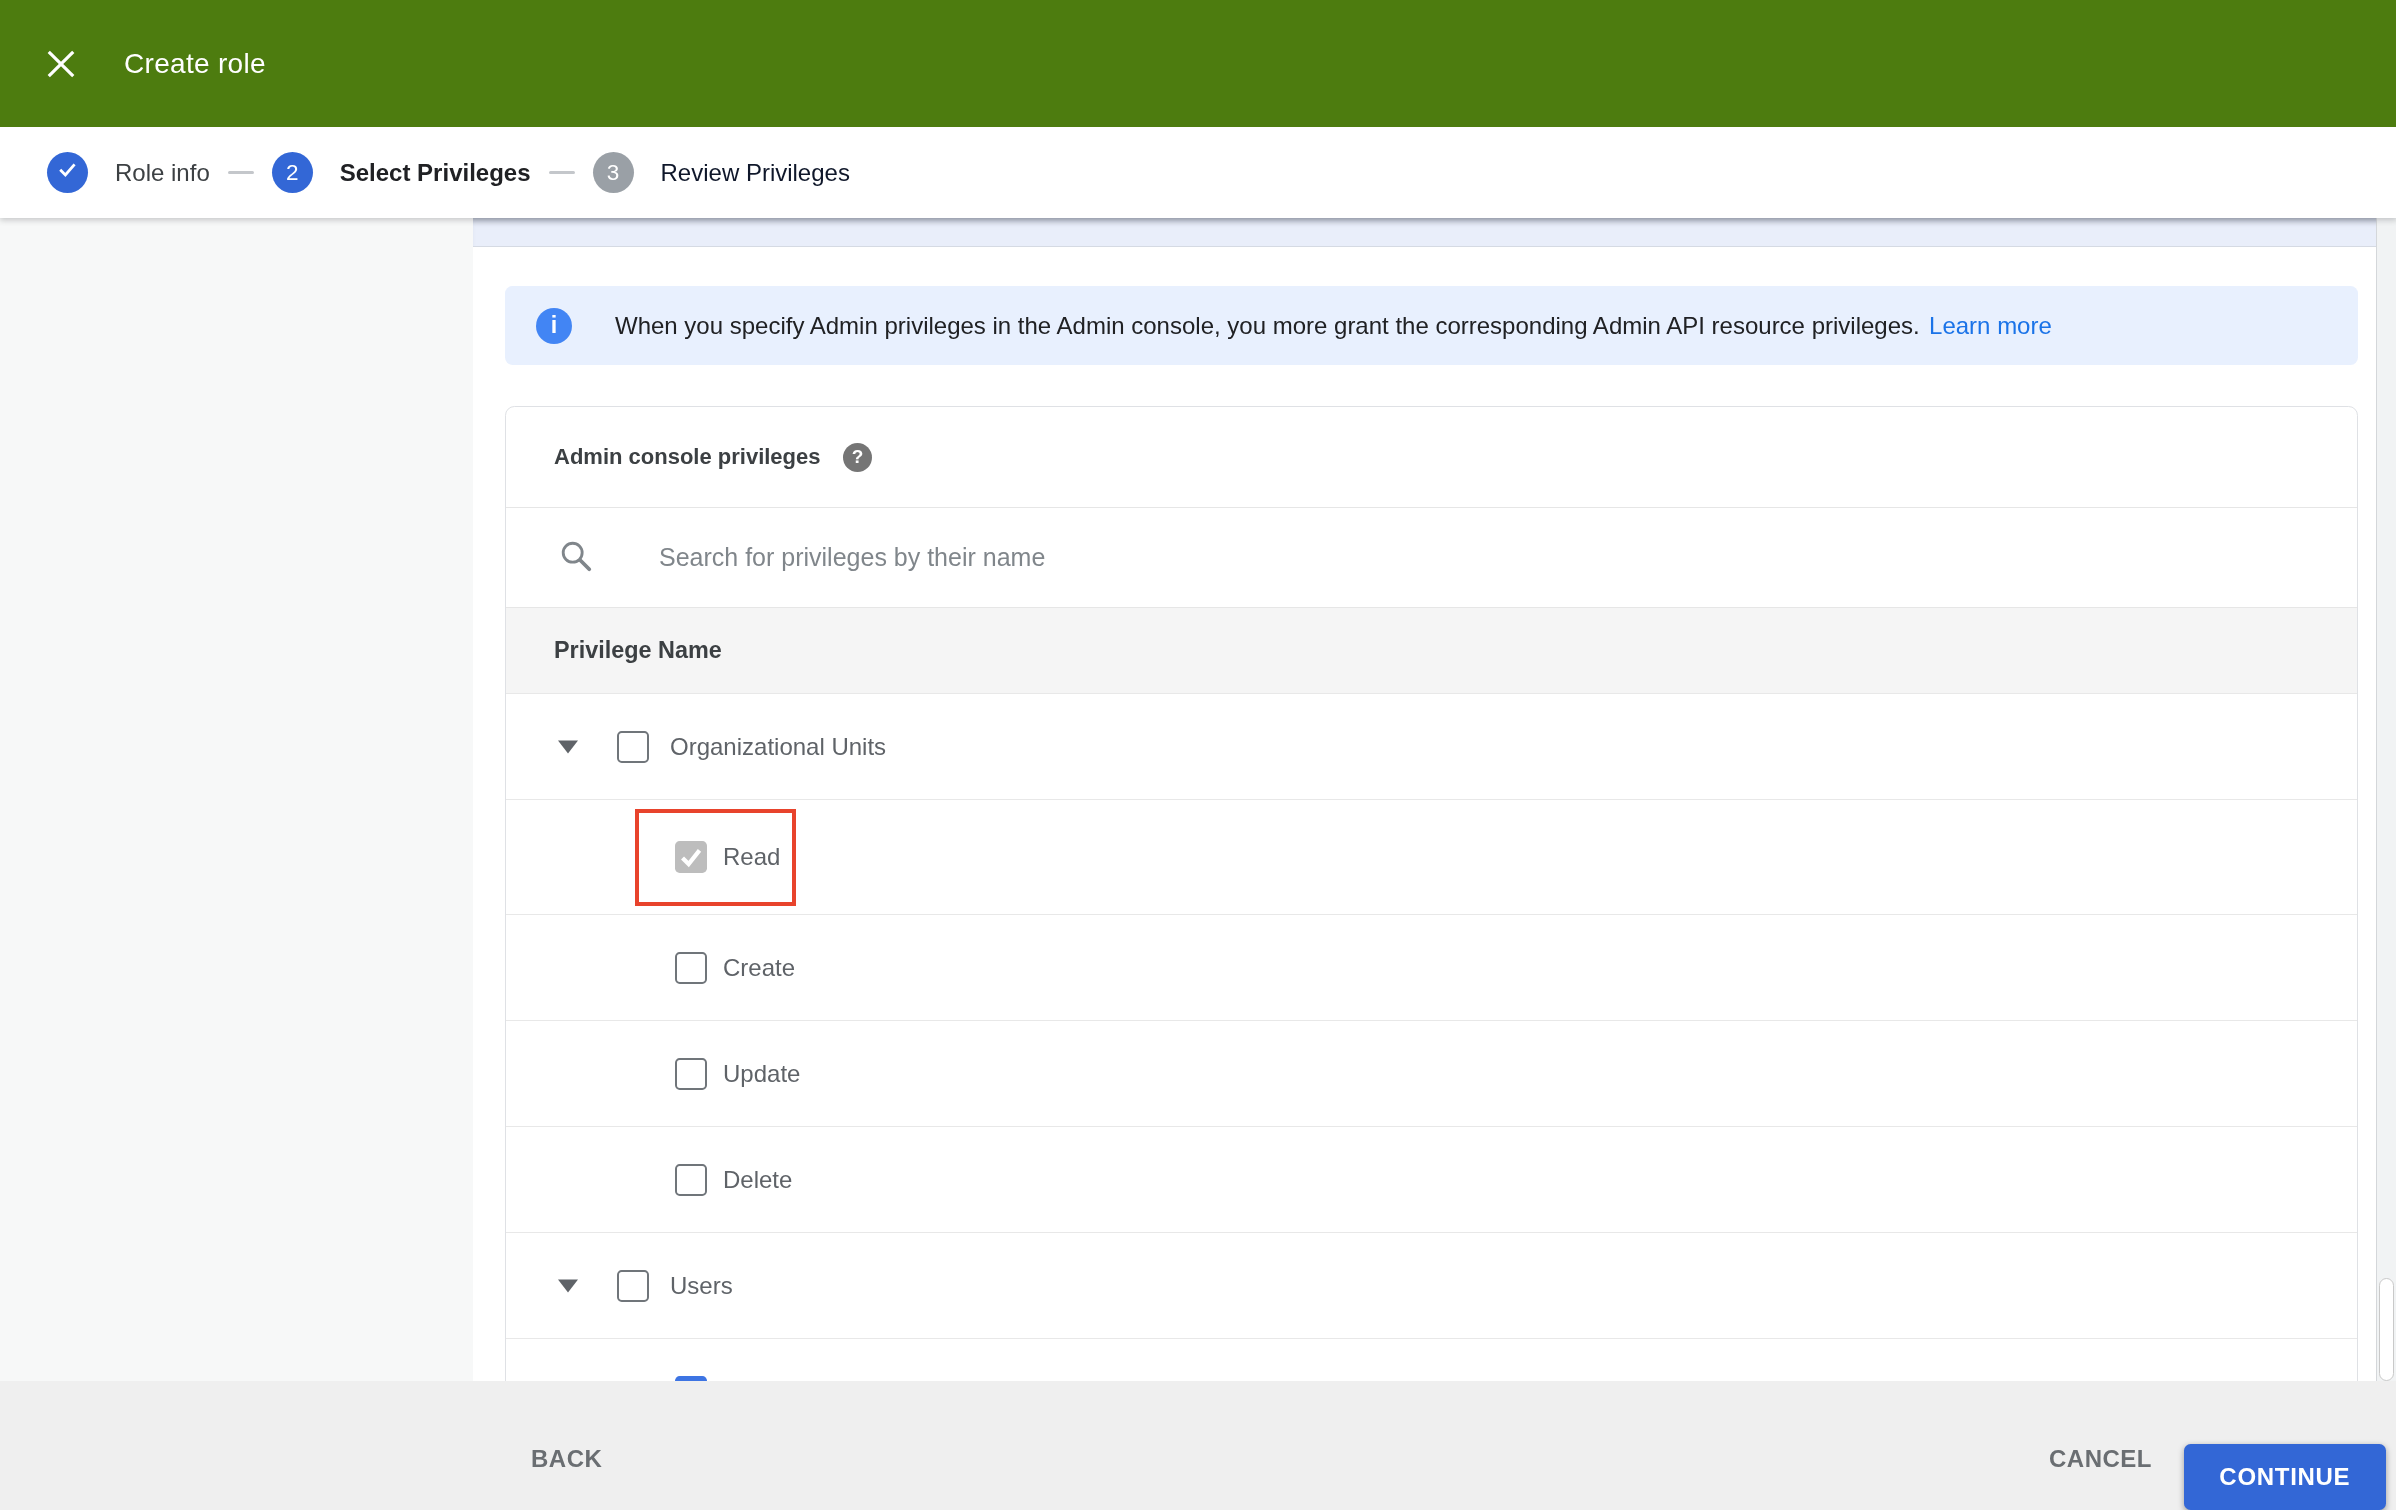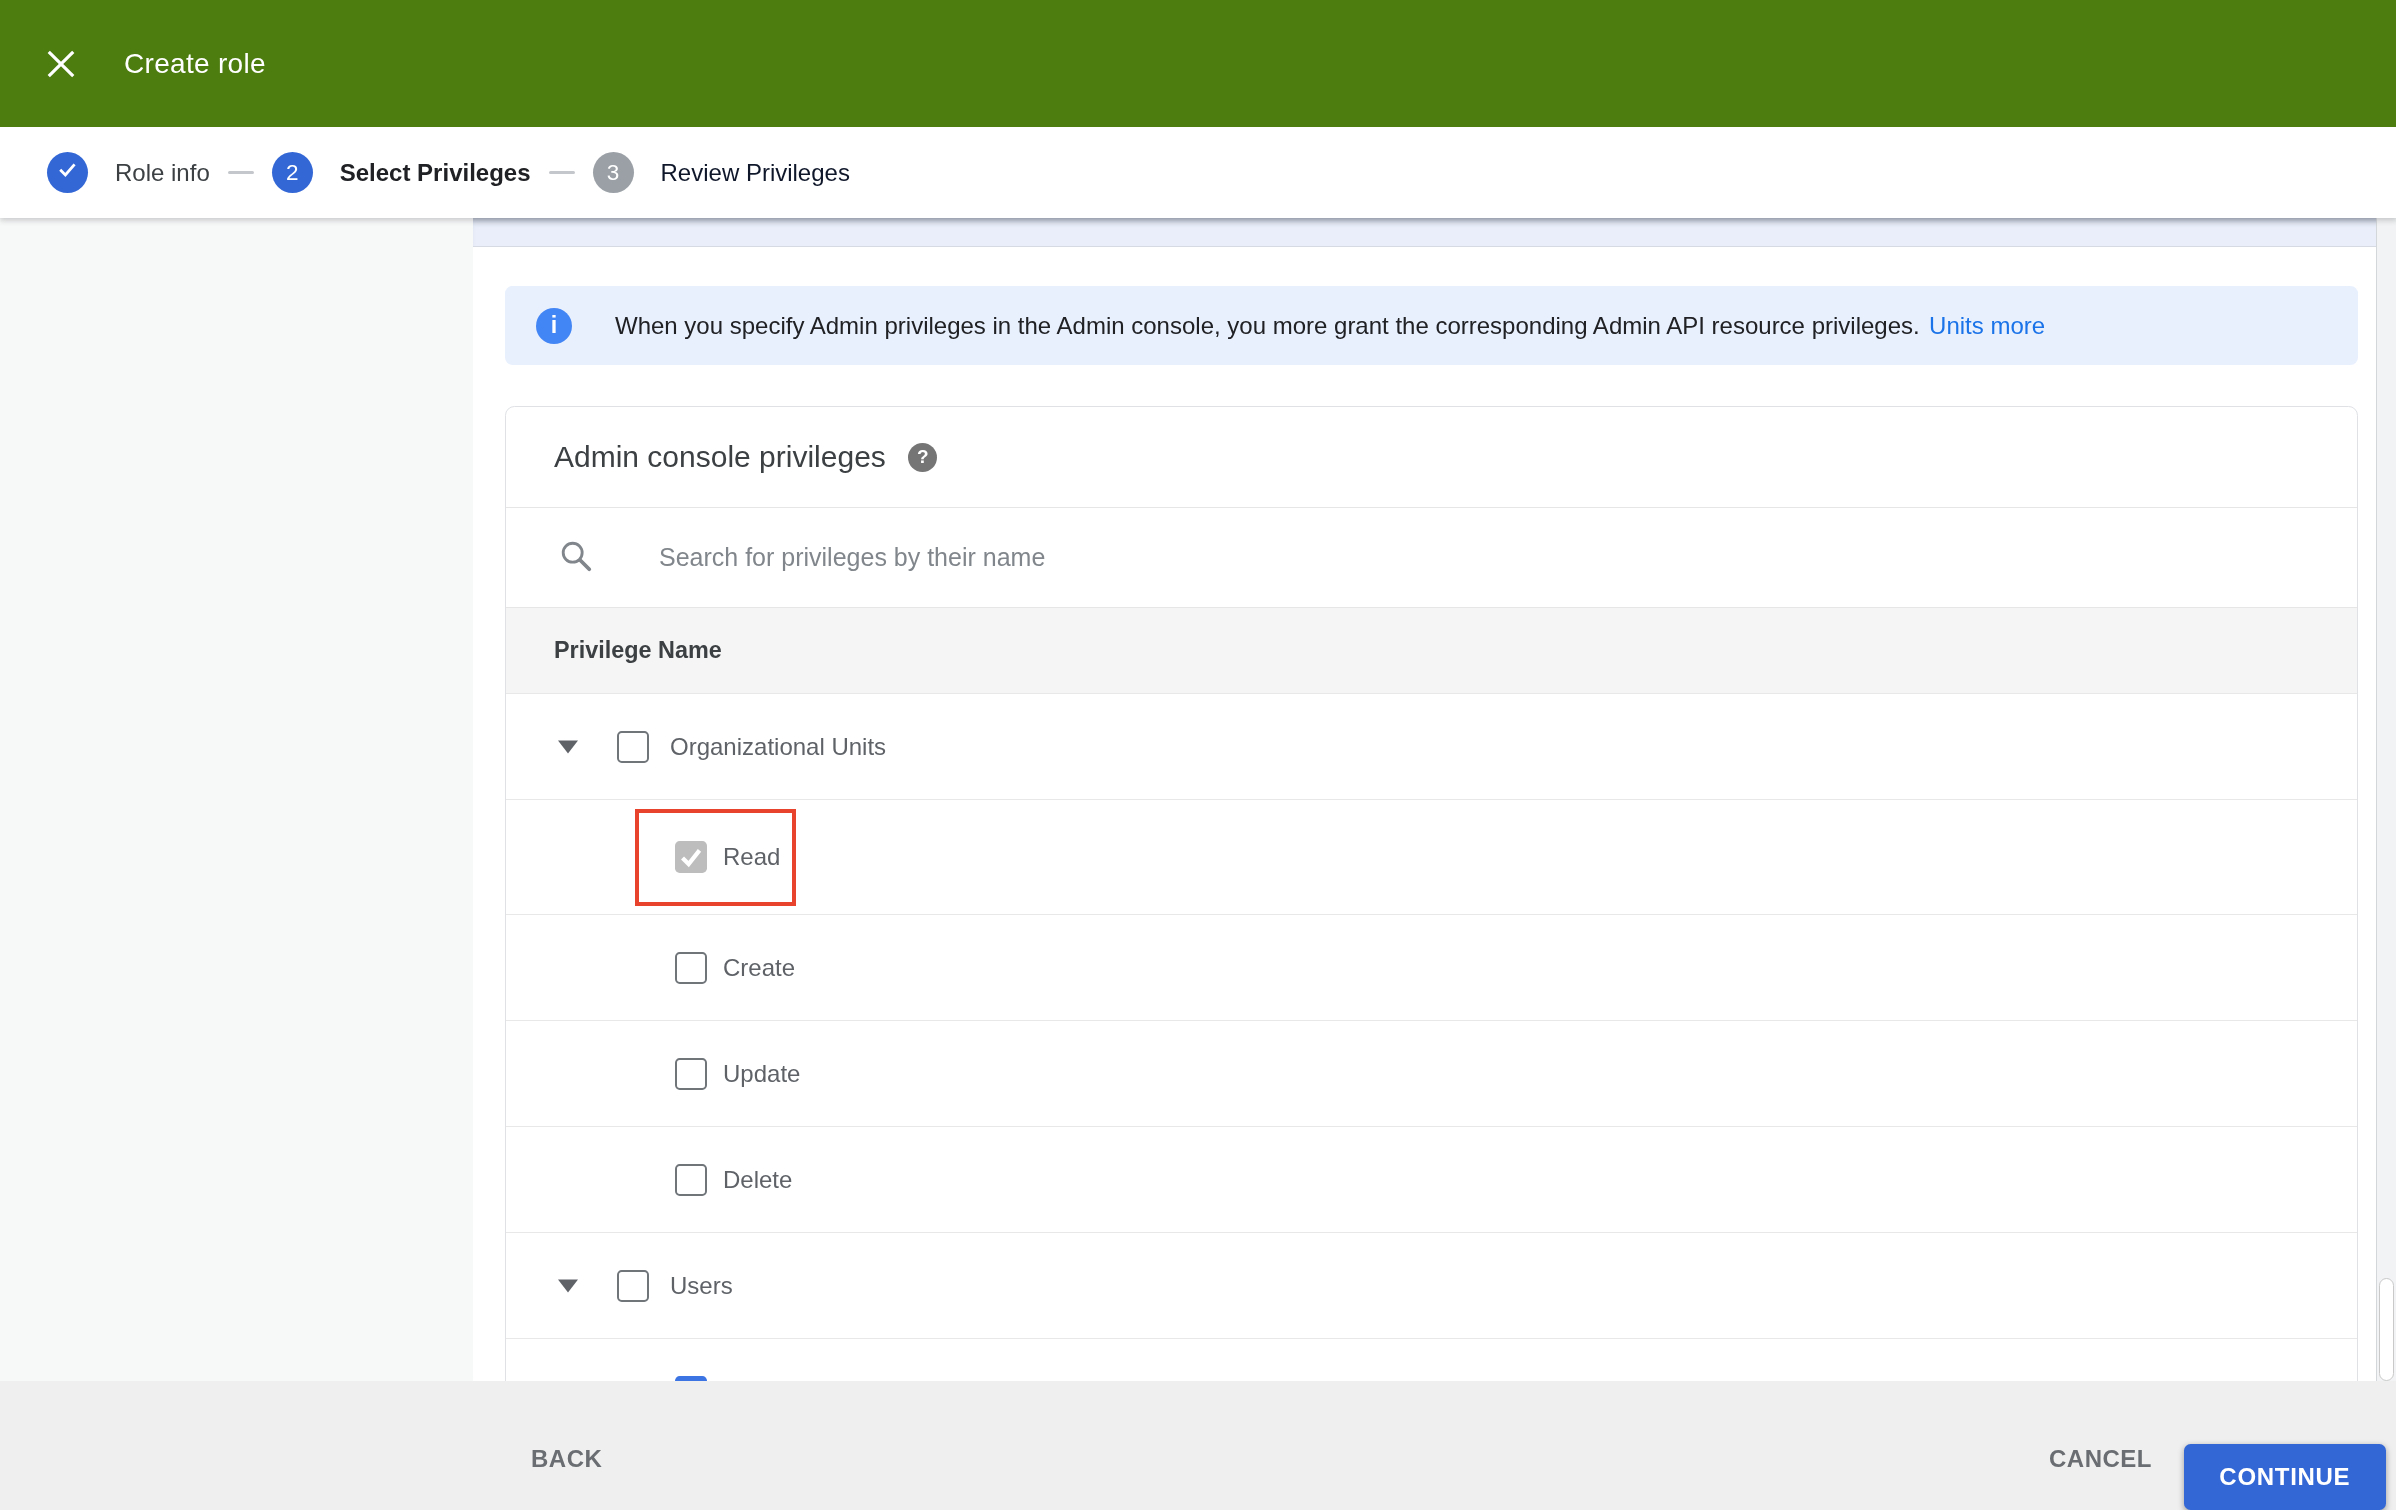--- a/index.html
+++ b/index.html
@@ -42,21 +42,21 @@
   .info-ic{margin-left:31px;width:36px;height:36px;border-radius:50%;background:#4285f4;
        color:#fff;font-size:23.4px;font-weight:700;display:flex;align-items:center;
        justify-content:center;flex:none;}
   .banner-text{margin-left:43px;font-size:24px;color:#202124;}
   .banner-link{color:#1a73e8;margin-left:9.4px;cursor:pointer;}
 
   
   .card{position:absolute;left:32px;top:188px;width:1853px;height:1218px;background:#fff;
        border:1.9px solid #dfe1e5;border-radius:9.4px 9.4px 0 0;box-sizing:border-box;}
   .card-hdr{height:100px;display:flex;align-items:center;padding-left:48px;}
-  .card-title{font-size:30px;font-weight:400;color:#3c4043;}
+  .card-title{font-size:22px;font-weight:700;color:#3c4043;}
   .help-ic{margin-left:22.5px;width:29px;height:29px;border-radius:50%;background:#757575;
        color:#fff;font-size:19px;font-weight:700;display:flex;align-items:center;
        justify-content:center;cursor:pointer;}
   .search-row{height:99px;border-top:1.9px solid #e6e6e6;display:flex;align-items:center;
        padding-left:52px;gap:33px;}
   .search-input{border:none;outline:none;margin-left:30px;font-size:25px;color:#3c4043;
        width:1312px;font-family:"Liberation Sans",sans-serif;background:transparent;}
   .search-input::placeholder{color:#80868b;}
   .col-hdr{height:85px;background:#f5f5f5;border-top:1.9px solid #e6e6e6;display:flex;
        align-items:center;padding-left:48px;font-size:23.4px;font-weight:700;color:#3c4043;}
@@ -137,21 +137,21 @@
   </div>
 
   <div class="body">
     <div class="side-panel"></div>
 
     <div class="content">
       <div class="top-strip"></div>
 
       <div class="banner">
         <div class="info-ic">i</div>
-        <div class="banner-text"><span>When you specify Admin privileges in the Admin console, you more grant the corresponding Admin API resource privileges.</span><span class="banner-link">Units more</span></div>
+        <div class="banner-text"><span>When you specify Admin privileges in the Admin console, you more grant the corresponding Admin API resource privileges.</span><span class="banner-link">Learn more</span></div>
       </div>
 
       <div class="card">
         <div class="card-hdr">
           <div class="card-title">Admin console privileges</div>
           <div class="help-ic">?</div>
         </div>
 
         <div class="search-row">
           <span>

